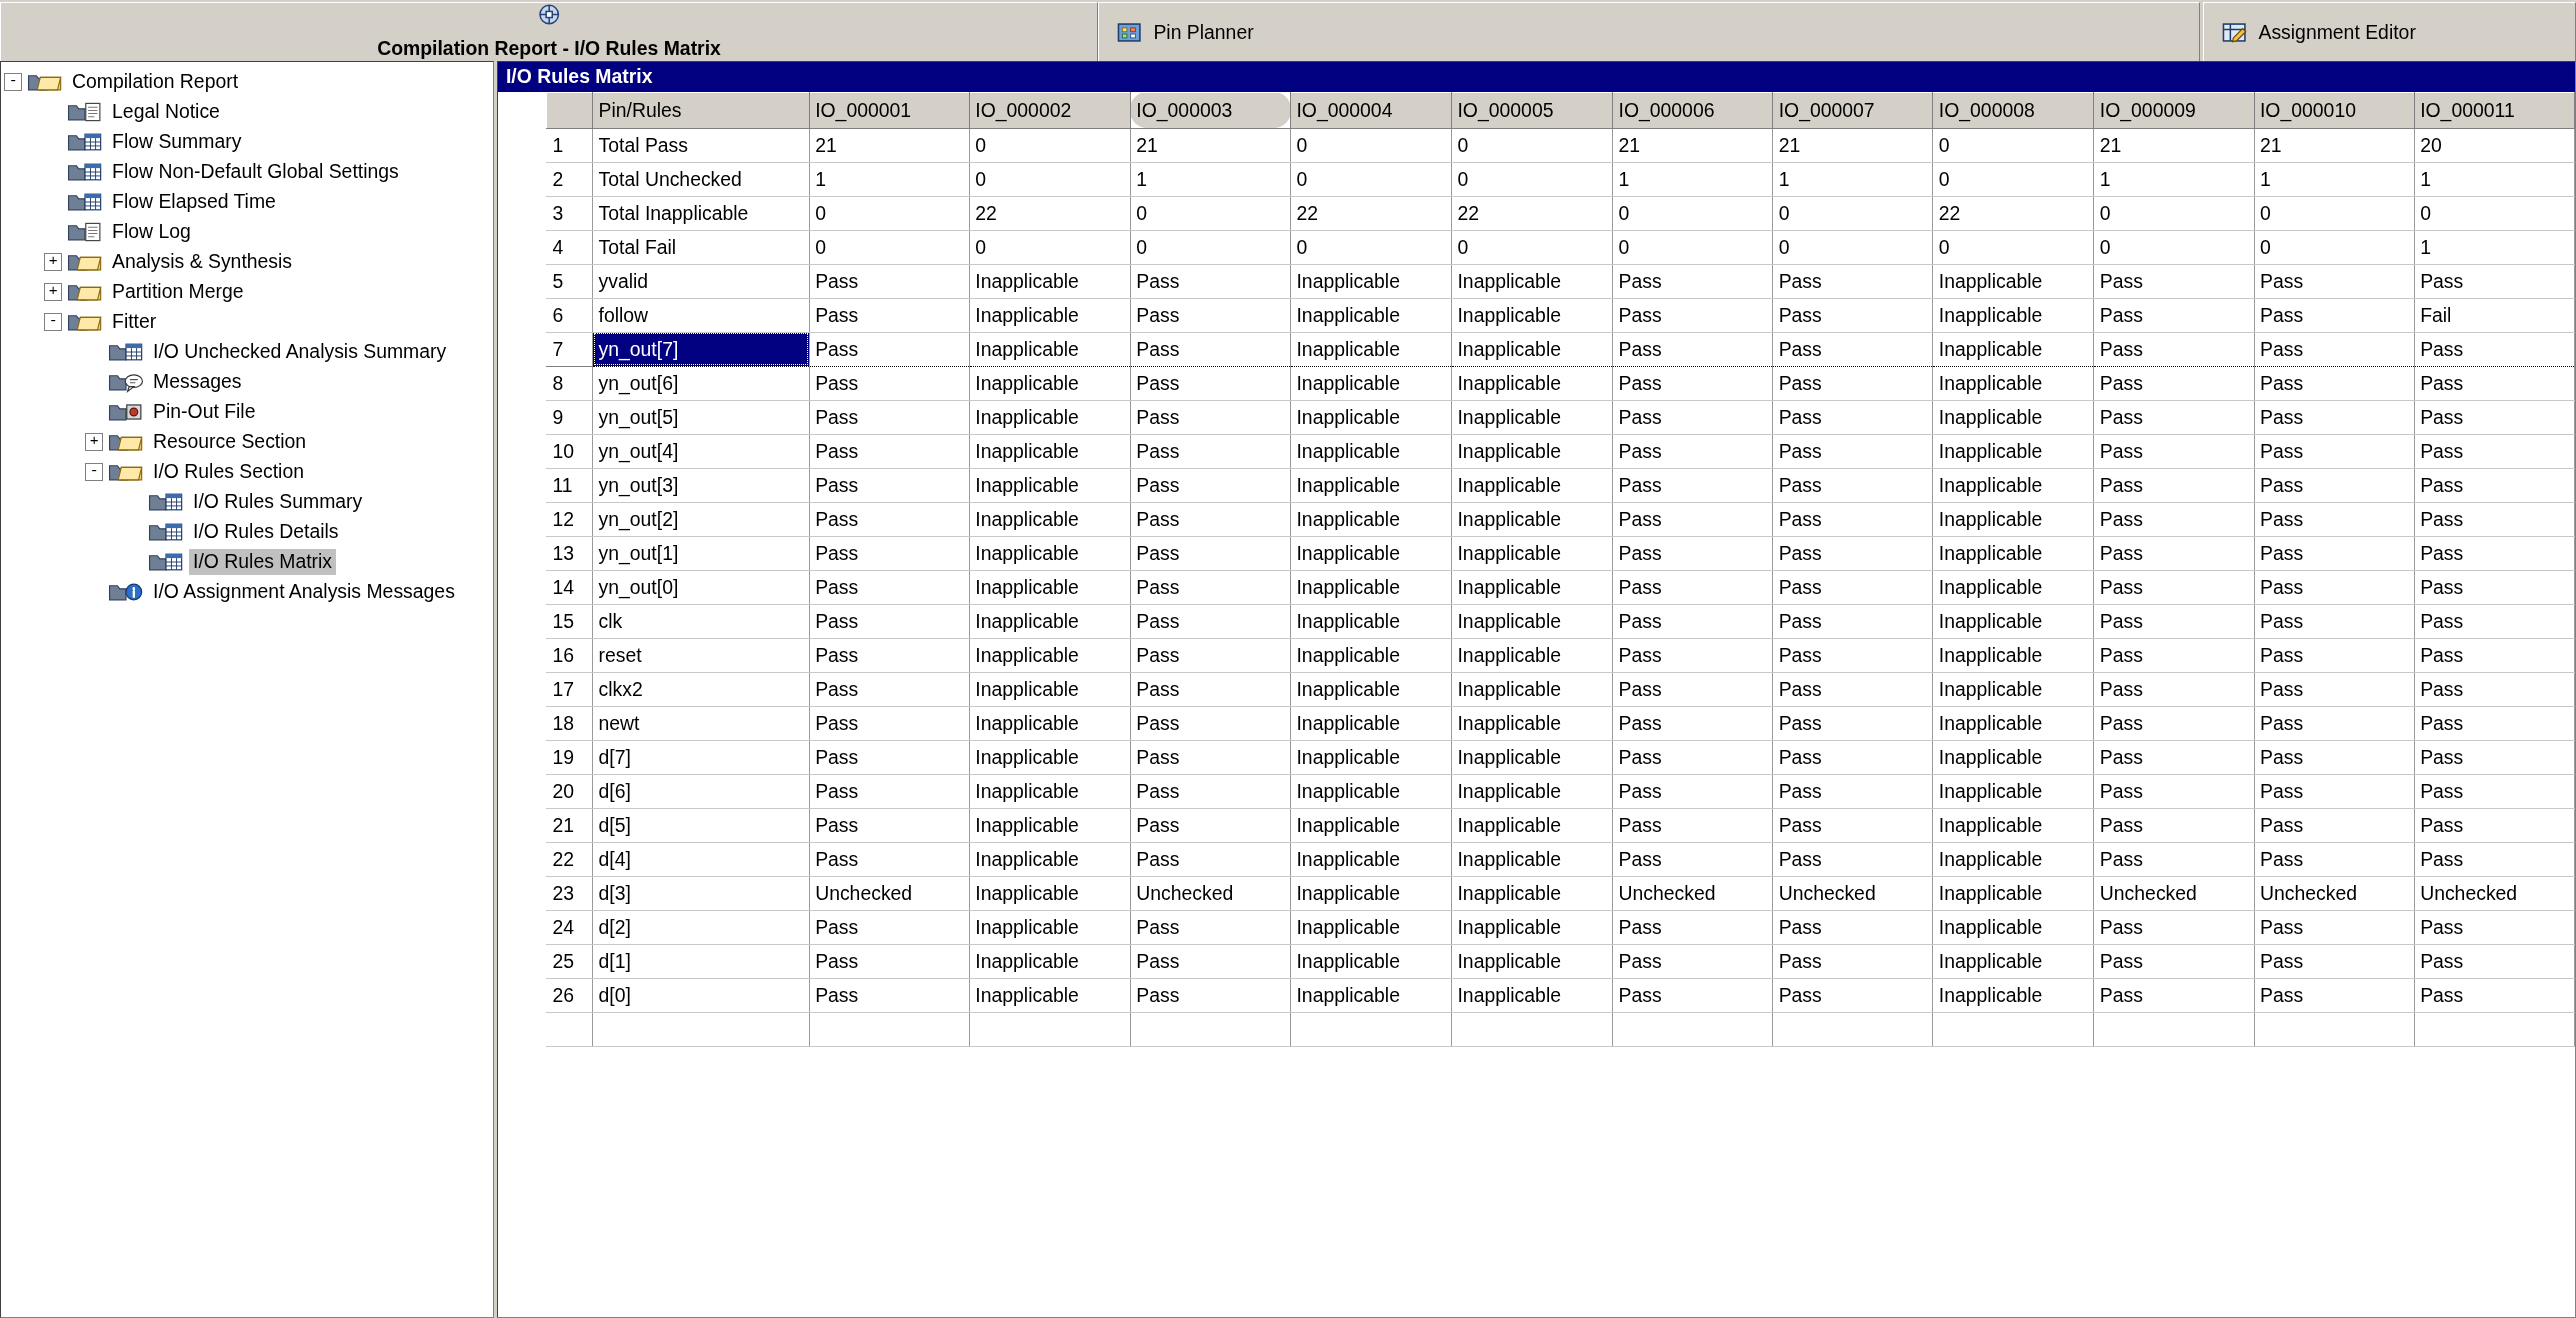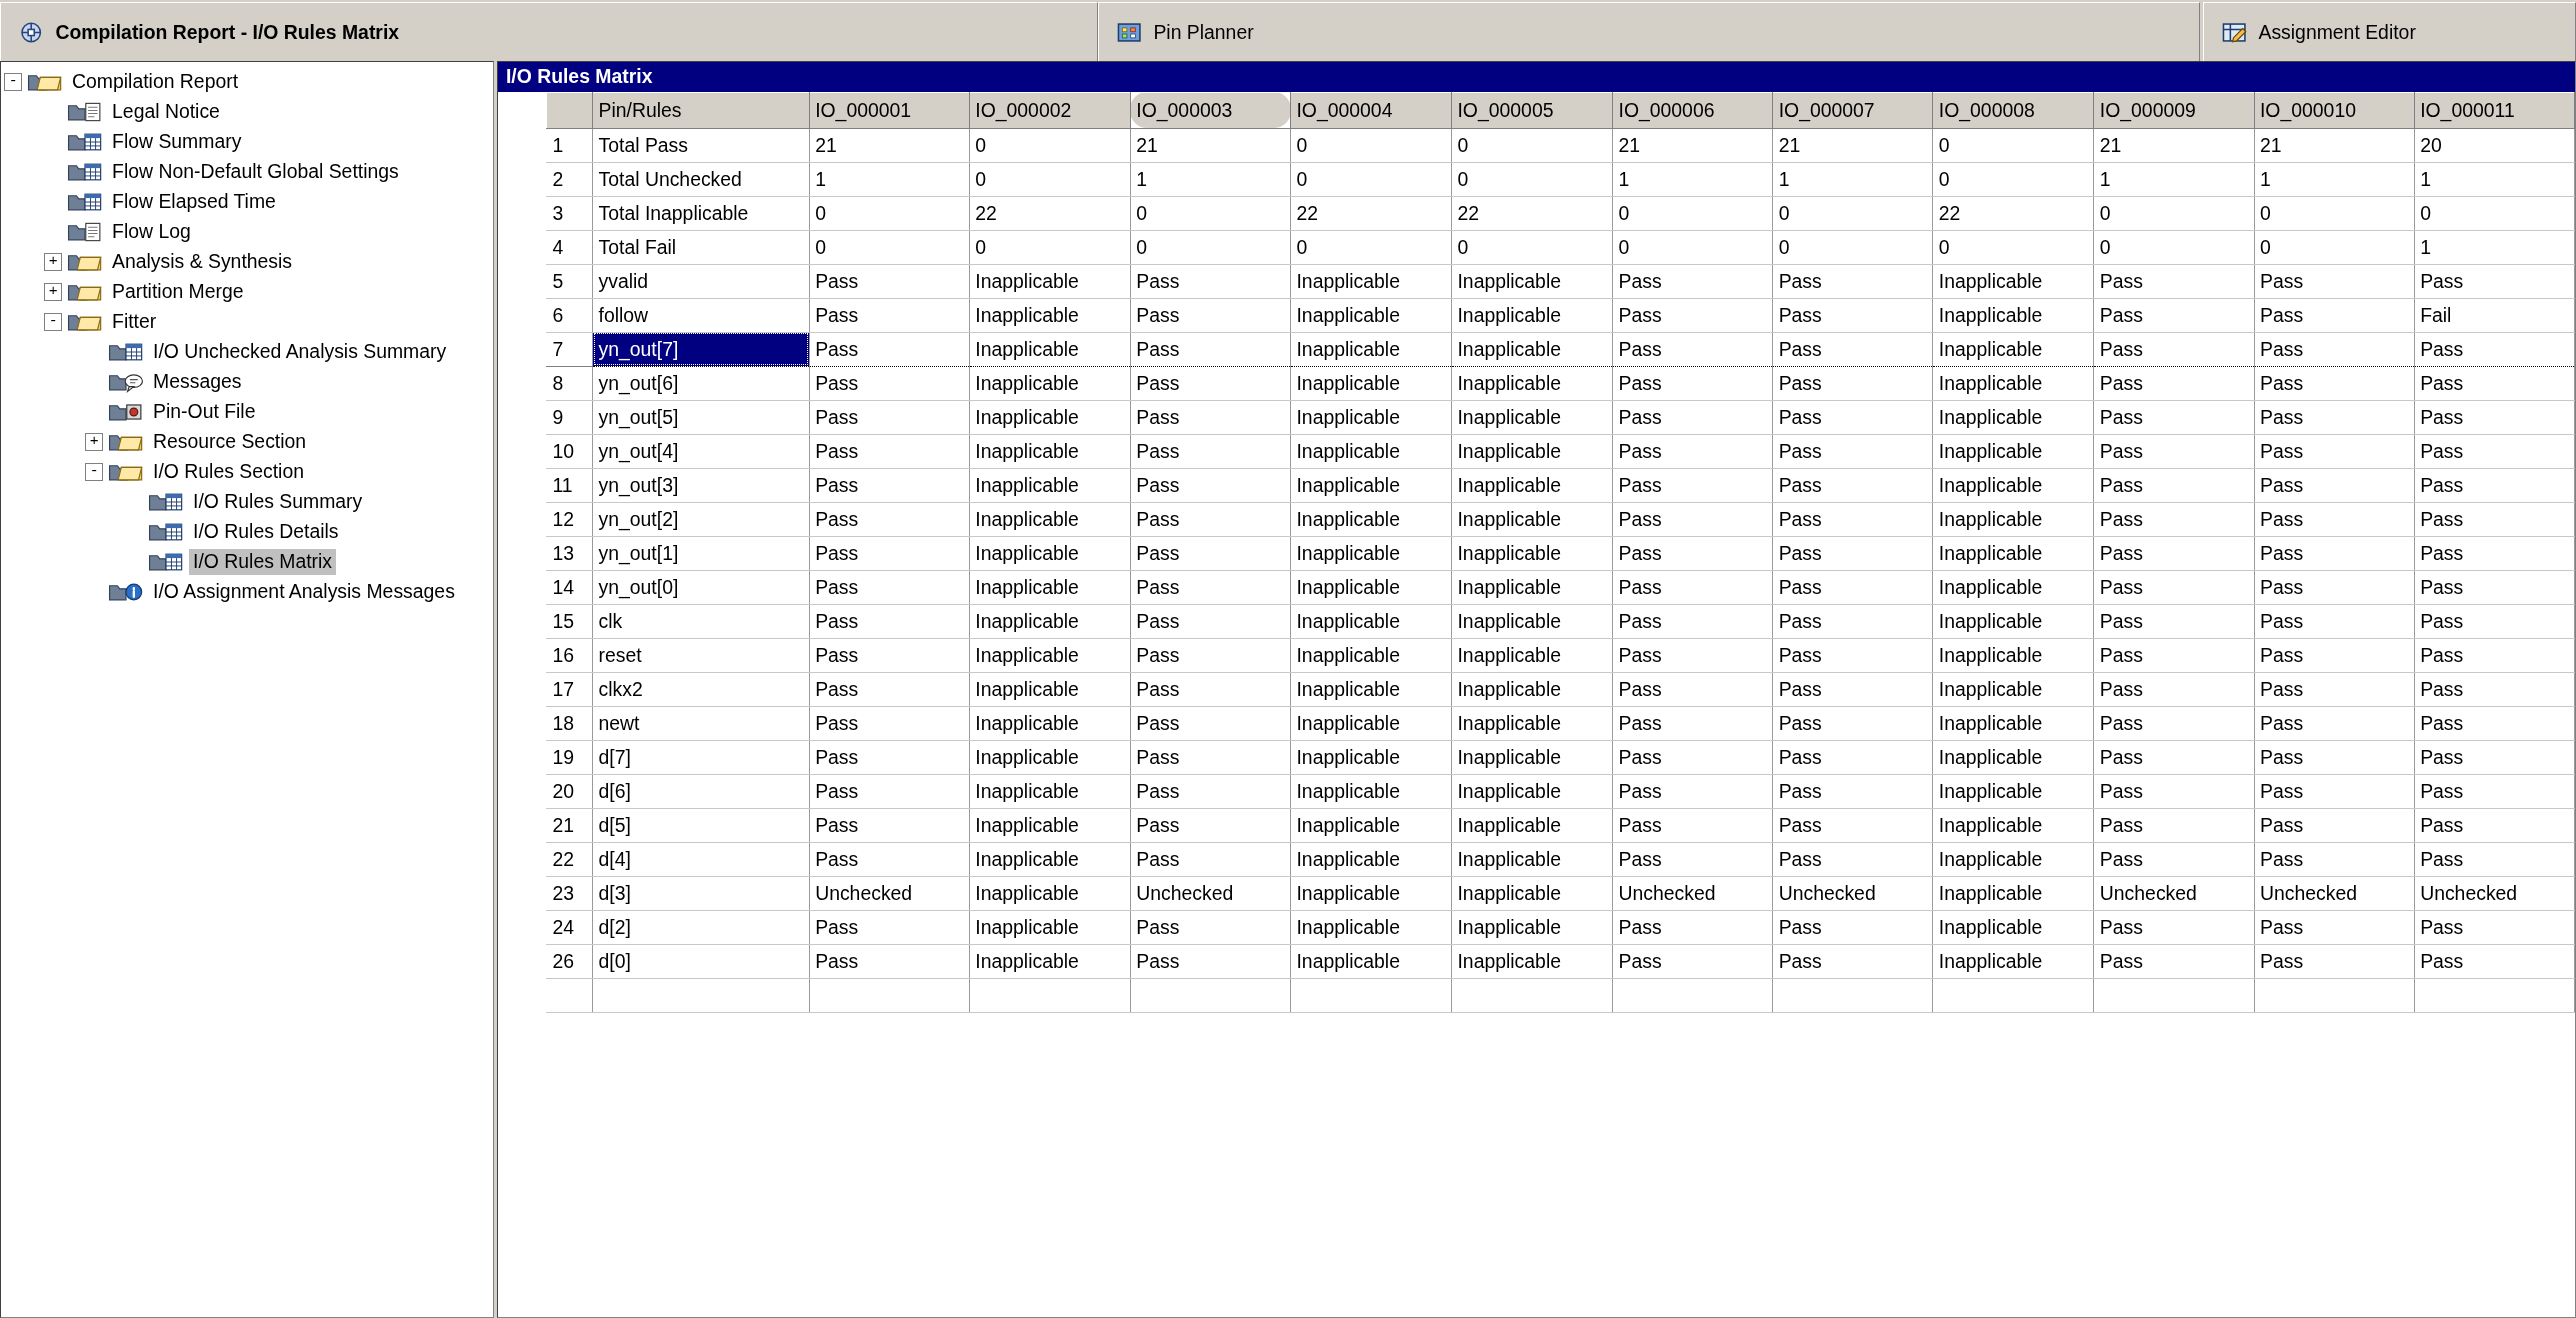--- a/index.html
+++ b/index.html
@@ -21,21 +21,21 @@
     gap: 11px;
     padding: 0 17px;
     border-top: 1.6px solid #ffffff;
     border-left: 1.6px solid #ffffff;
     border-right: 1.6px solid #808080;
     border-bottom: none;
     background: #d4d0c8;
     position: relative;
   }
   .tab.active { font-weight: bold; }
-  .tab.t1 { width: 1098px; }
+  .tab.t1 { width: 1098px; flex-direction: column; }
   .tab.t2 { width: 1102px; margin-left: 0;}
   .tab.t3 { flex: 1; margin-left: 3.1px;}
   .tab-label { white-space: nowrap; overflow: hidden; }
 
   
   .ic { width: 26.4px; height: 23px; flex: 0 0 auto; position: relative; display:inline-block; }
   .ic svg { display:block; }
 
   
   .body { flex: 1; display: flex; background: #d4d0c8; min-height: 0; }
@@ -775,20 +775,35 @@
                 <td class="val">Inapplicable</td>
                 <td class="val">Inapplicable</td>
                 <td class="val">Pass</td>
                 <td class="val">Pass</td>
                 <td class="val">Inapplicable</td>
                 <td class="val">Pass</td>
                 <td class="val">Pass</td>
                 <td class="val">Pass</td>
               </tr>
               <tr>
+                <td class="rownum">25</td>
+                <td class="name">d[1]</td>
+                <td class="val">Pass</td>
+                <td class="val">Inapplicable</td>
+                <td class="val">Pass</td>
+                <td class="val">Inapplicable</td>
+                <td class="val">Inapplicable</td>
+                <td class="val">Pass</td>
+                <td class="val">Pass</td>
+                <td class="val">Inapplicable</td>
+                <td class="val">Pass</td>
+                <td class="val">Pass</td>
+                <td class="val">Pass</td>
+              </tr>
+              <tr>
                 <td class="rownum">26</td>
                 <td class="name">d[0]</td>
                 <td class="val">Pass</td>
                 <td class="val">Inapplicable</td>
                 <td class="val">Pass</td>
                 <td class="val">Inapplicable</td>
                 <td class="val">Inapplicable</td>
                 <td class="val">Pass</td>
                 <td class="val">Pass</td>
                 <td class="val">Inapplicable</td>

